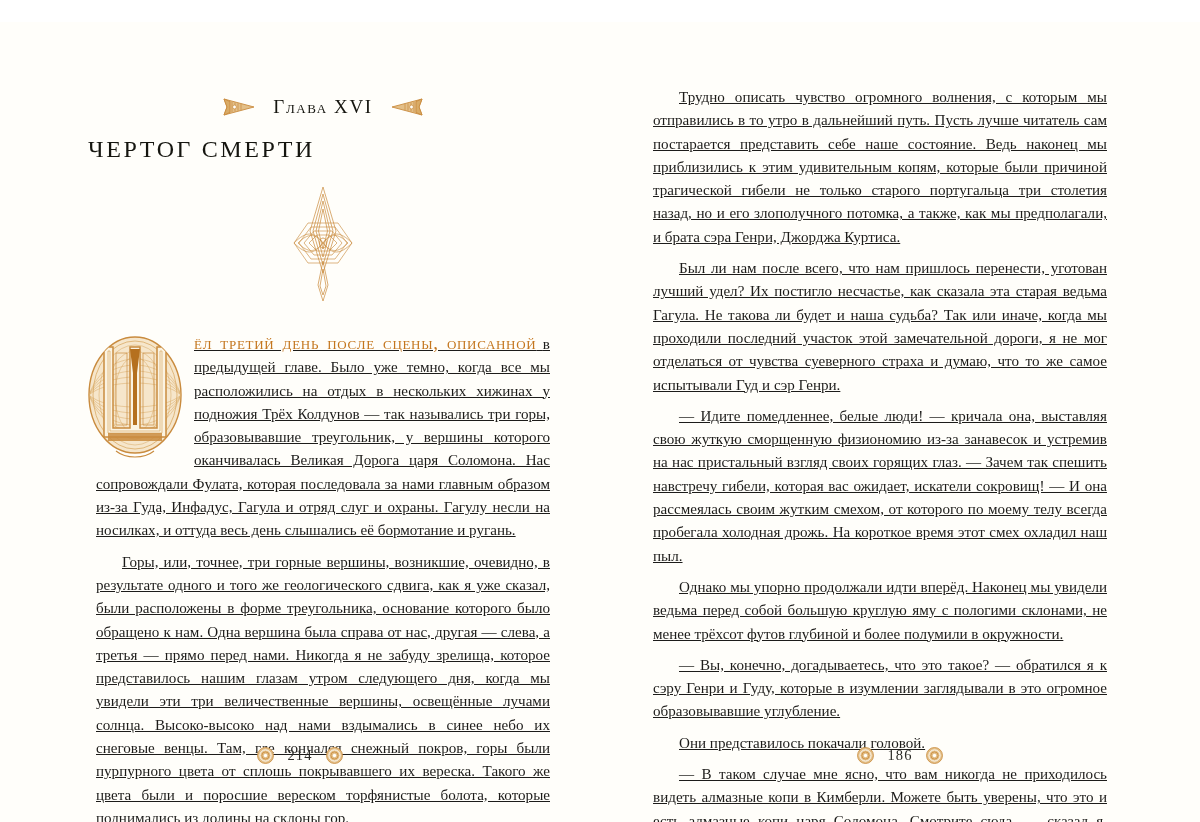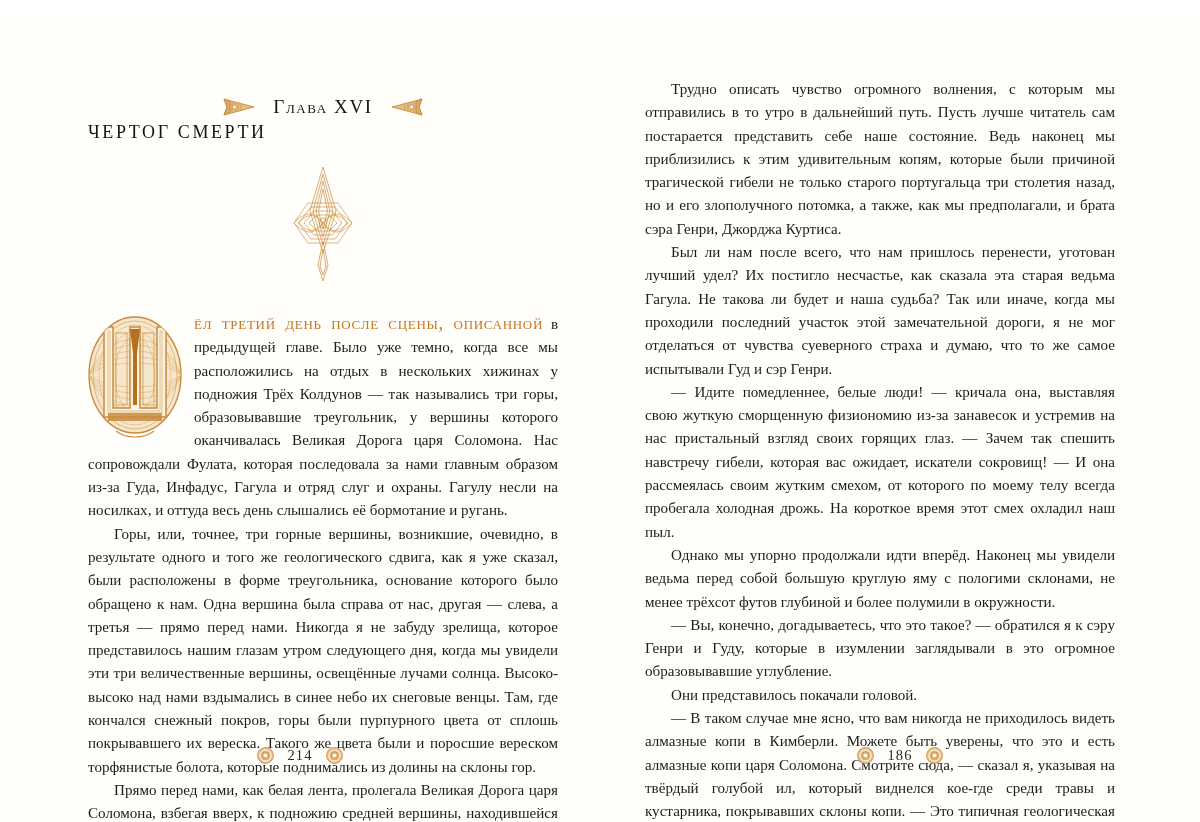--- a/index.html
+++ b/index.html
@@ -70,21 +70,22 @@
     text-transform: none;
     white-space: nowrap;
   }
   .arrow-orn {
     display: block;
     width: 34px;
     height: 26px;
     flex: 0 0 34px;
   }
   .chapter-title {
-    font-size: 18px;
+    margin-top: 14px;
+    font-size: 24px;
     letter-spacing: 2.6px;
     color: #15150f;
     text-transform: uppercase;
     white-space: nowrap;
   }
 
   .diamond-orn {
     display: block;
     margin: 22px auto 0 auto;
     width: 62px;
@@ -95,22 +96,23 @@
   .body-text {
     margin: 0;
     font-size: 15.1px;
     line-height: 23.3px;
     text-align: justify;
     text-justify: inter-word;
     hyphens: manual;
     color: #1d1c1a;
   }
   .body-text p {
-    margin: 0;
+    margin: 8px;
     text-indent: 26px;
+    text-decoration: underline;
   }
   .body-text p.no-indent { text-indent: 0; }
 
   .opening-block {
     position: relative;
     min-height: 136px;
   }
   .opening-block p { text-indent: 0; }
 
   

